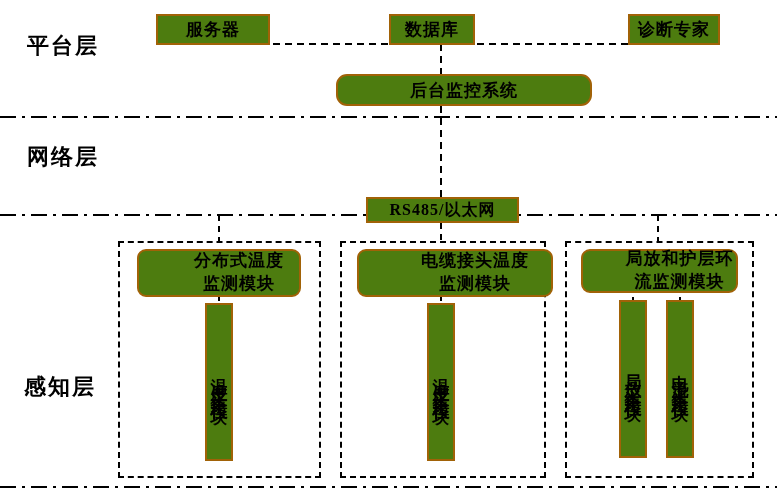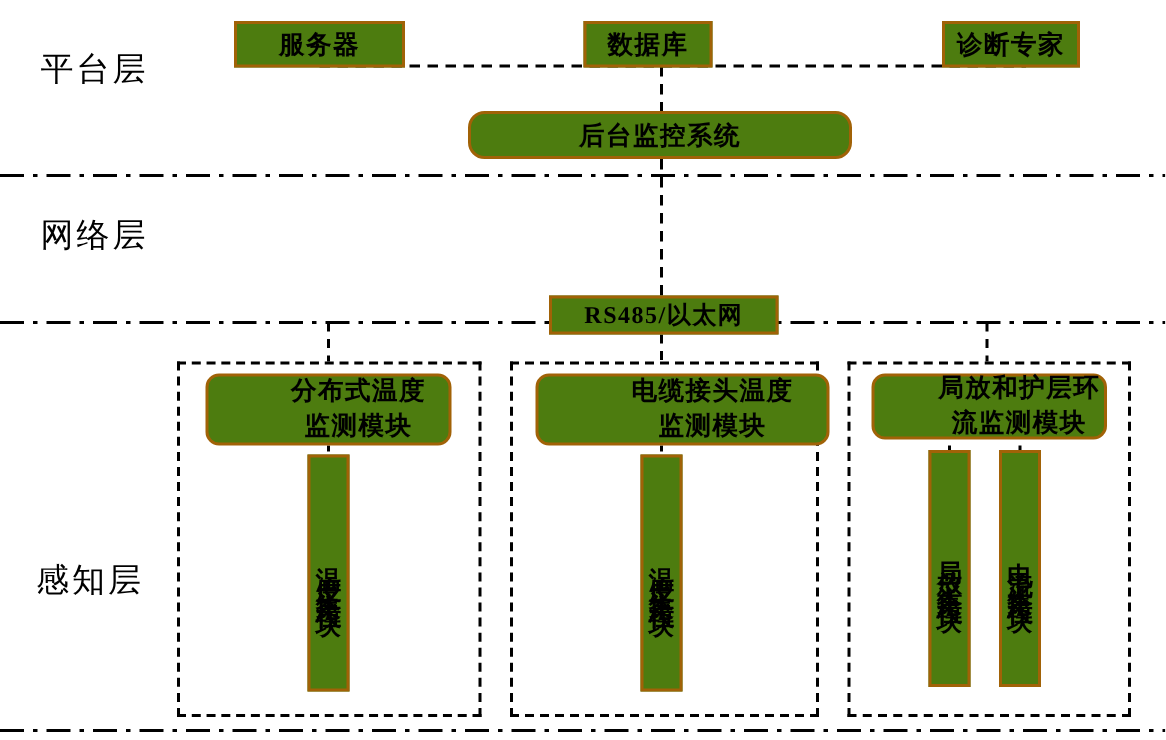--- a/index.html
+++ b/index.html
@@ -1,27 +1,27 @@
 <!DOCTYPE html>
 <html><head>
 <meta charset="utf-8">
 <style>
   * { margin:0; padding:0; box-sizing:border-box; }
   html, body { background:#fff; }
   body { font-family:"Liberation Serif","DejaVu Serif",serif; color:#000; }
   .canvas { position:relative; width:777px; height:493px; background:#fff; overflow:hidden; }
   .abs { position:absolute; }
   .lines { position:absolute; left:0; top:0; }
-  .layer-label { font-size:22px; font-weight:400; letter-spacing:2px; }
+  .layer-label { font-size:22px; font-weight:700; letter-spacing:2px; }
   .box {
     border:2px solid #a16207; background:#4d7c0f;
     display:flex; align-items:center; justify-content:center;
     font-weight:700; font-size:17px; letter-spacing:1px;
   }
-  .rounded { border-radius:11px; }
+  .rounded { border-radius:11px;margin-left:24px; }
   .rounded-sm { border-radius:9px;padding-left:40px; }
   .multiline { white-space:pre-line; text-align:center; line-height:1.35; }
   .container { border:2px dashed #000; background:transparent; }
   .vbox { writing-mode:vertical-rl; text-orientation:upright; letter-spacing:6px; }
 </style>
 </head>
 <body>
 
 <div class="canvas">
 

